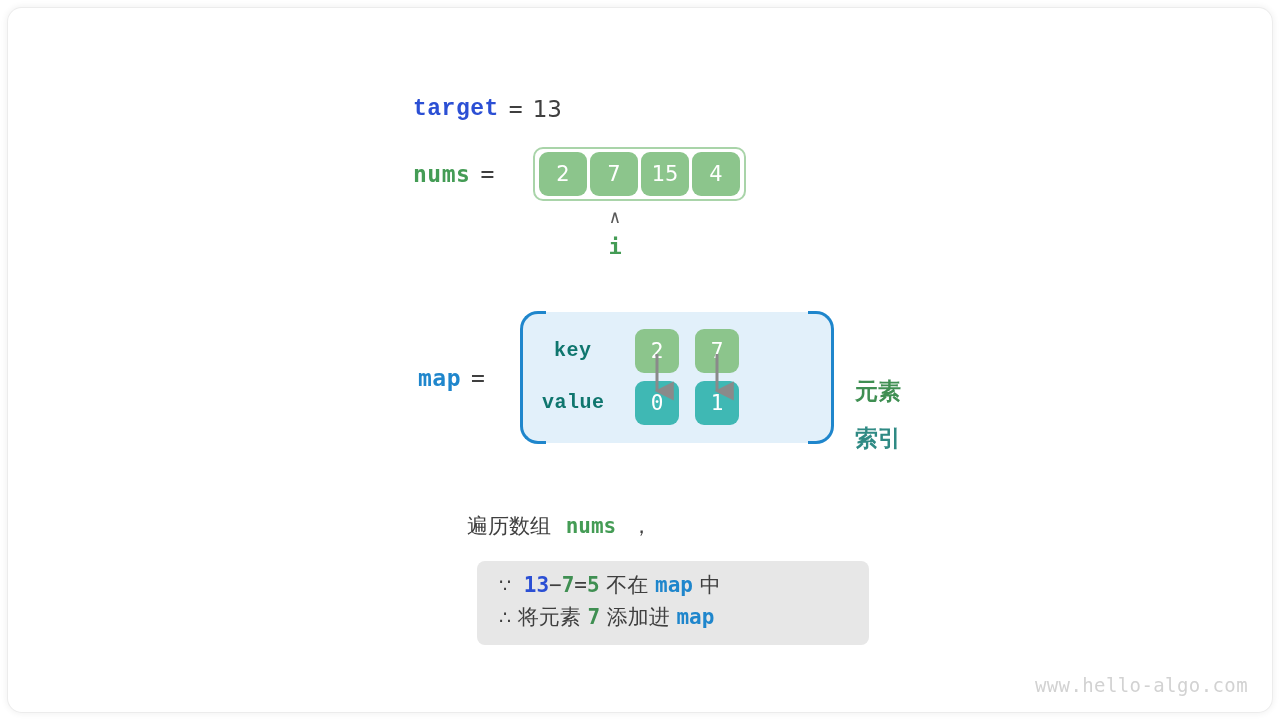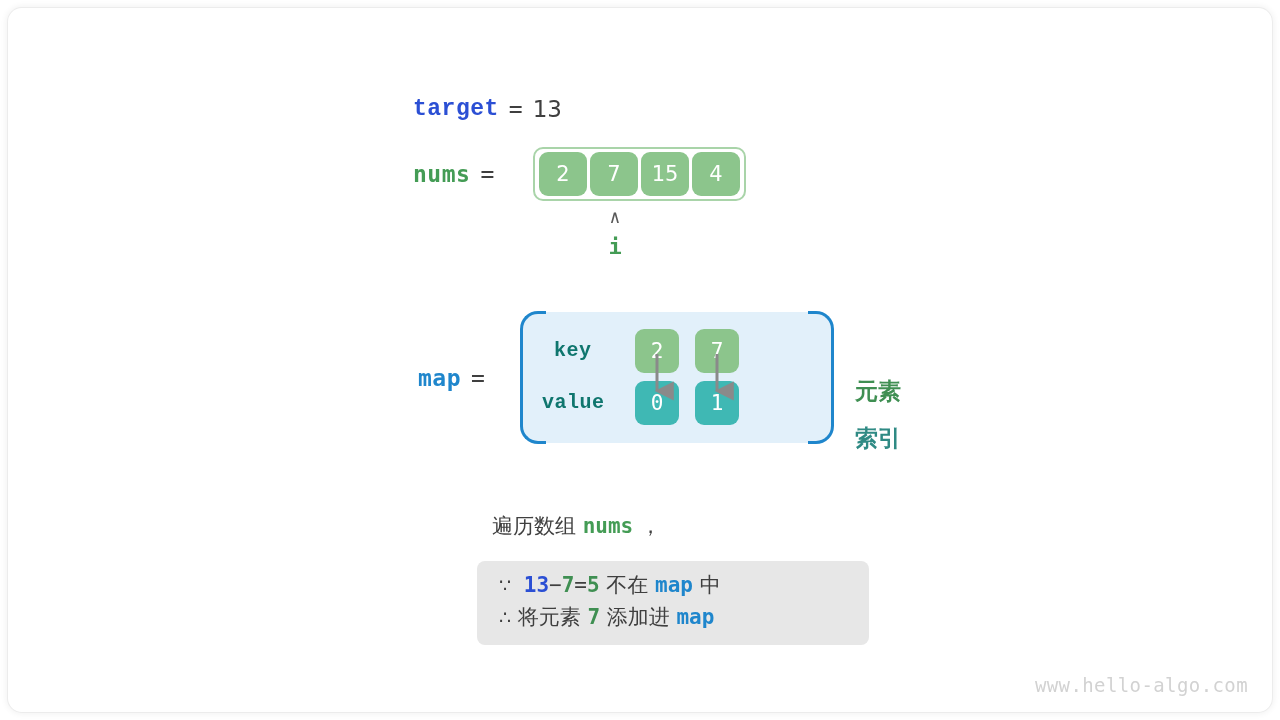--- a/index.html
+++ b/index.html
@@ -242,29 +242,30 @@
     font-family: "DejaVu Sans", sans-serif;
     font-weight: bold;
     font-size: 23px;
   }
   #label-element { left: 855px; top: 340px; color: #3f8f52; margin-top: 36px; }
   #label-index   { left: 855px; top: 392px; color: #2f8a84; margin-top: 31px; }
 
   
   #caption {
     position: absolute;
-    left: 492px;
+    left: 467px;
     top: 512px;
     height: 30px;
     display: flex;
     align-items: baseline;
     white-space: pre;
     font-family: "DejaVu Sans", sans-serif;
     font-size: 21px;
     color: #3f3f3f;
+    gap: 8px;
   }
   #caption .tok-nums {
     font-family: "DejaVu Sans Mono", monospace;
     font-weight: bold;
     color: #449c55;
   }
 
   
   #note-box {
     position: absolute;

